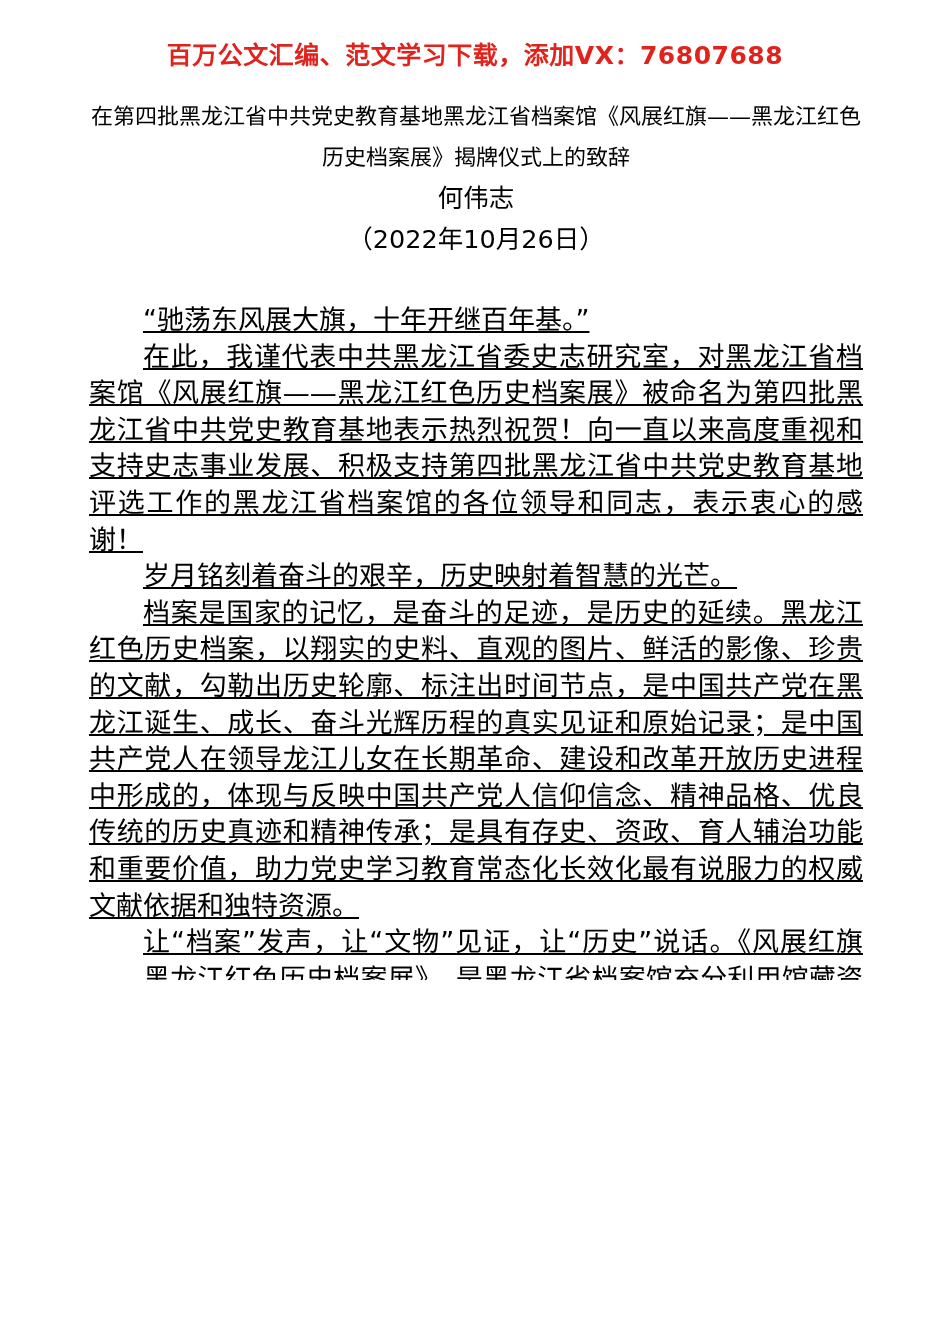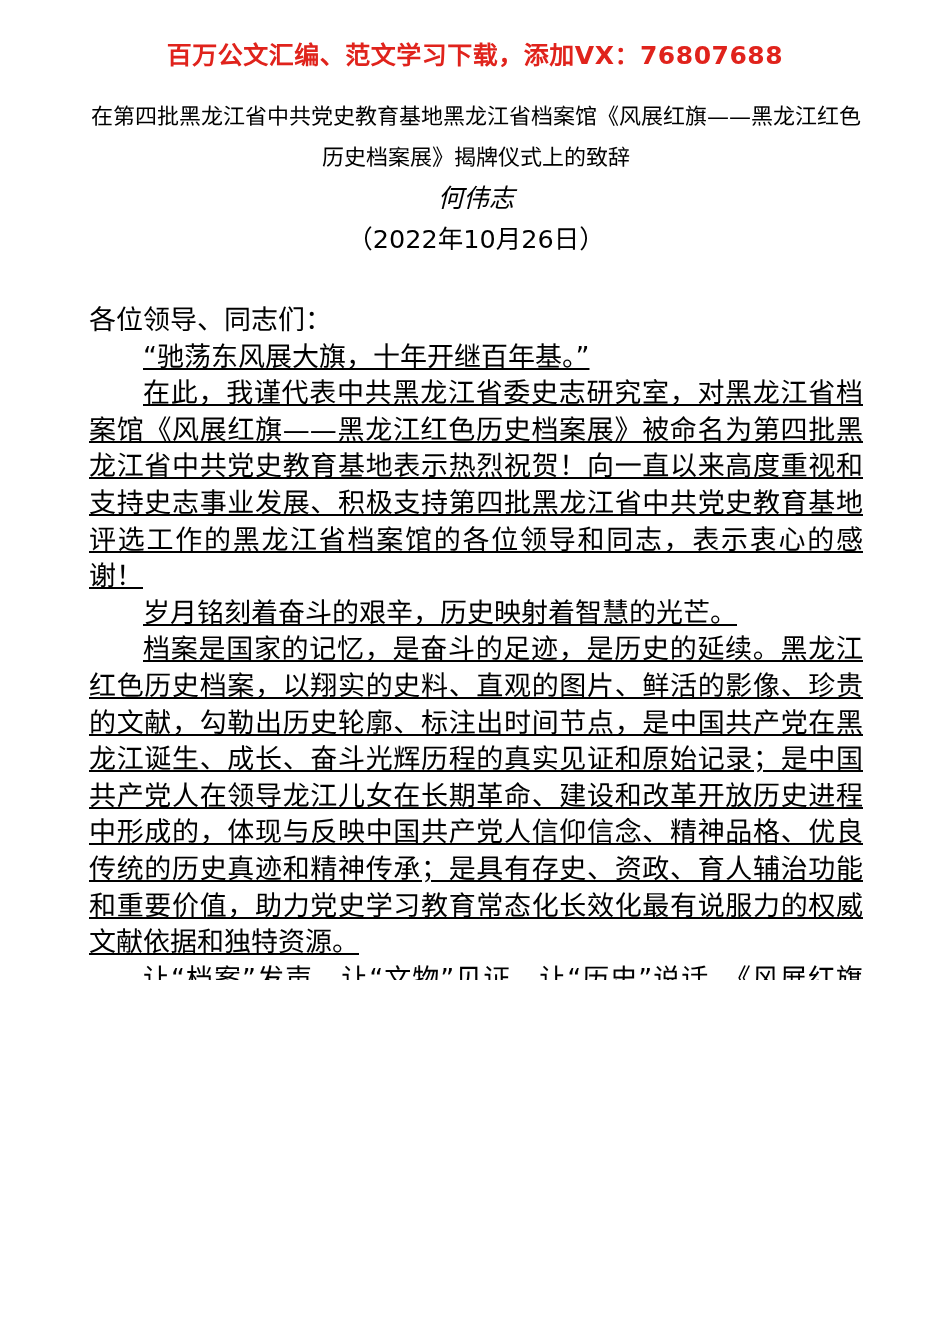--- a/index.html
+++ b/index.html
@@ -56,21 +56,20 @@
     margin: 0;
     font-family: "DejaVu Sans", "Liberation Sans", sans-serif;
   }
 
   .doc-author {
     font-size: 25.5px;
     line-height: 41px;
     text-align: center;
     font-weight: 400;
     margin: 0;
-    font-style: italic;
   }
 
   .doc-date {
     font-size: 25.5px;
     line-height: 41px;
     text-align: center;
     font-weight: 400;
     margin: 0;
   }
 
@@ -133,21 +132,20 @@
   <div class="content">
 
     <h1 class="doc-title">在第四批黑龙江省中共党史教育基地黑龙江省档案馆《风展红旗——黑龙江红色历史档案展》揭牌仪式上的致辞</h1>
 
     <div class="doc-author">何伟志</div>
 
     <div class="doc-date">（2022年10月26日）</div>
 
     <div class="spacer-after-head"></div>
 
-    <p class="salutation">各位领导、同志们：</p>
 
     <p class="body-para">“驰荡东风展大旗，十年开继百年基。”</p>
     <p class="body-para">在此，我谨代表中共黑龙江省委史志研究室，对黑龙江省档案馆《风展红旗——黑龙江红色历史档案展》被命名为第四批黑龙江省中共党史教育基地表示热烈祝贺！向一直以来高度重视和支持史志事业发展、积极支持第四批黑龙江省中共党史教育基地评选工作的黑龙江省档案馆的各位领导和同志，表示衷心的感谢！</p>
     <p class="body-para">岁月铭刻着奋斗的艰辛，历史映射着智慧的光芒。</p>
     <p class="body-para">档案是国家的记忆，是奋斗的足迹，是历史的延续。黑龙江红色历史档案，以翔实的史料、直观的图片、鲜活的影像、珍贵的文献，勾勒出历史轮廓、标注出时间节点，是中国共产党在黑龙江诞生、成长、奋斗光辉历程的真实见证和原始记录；是中国共产党人在领导龙江儿女在长期革命、建设和改革开放历史进程中形成的，体现与反映中国共产党人信仰信念、精神品格、优良传统的历史真迹和精神传承；是具有存史、资政、育人辅治功能和重要价值，助力党史学习教育常态化长效化最有说服力的权威文献依据和独特资源。</p>
     <p class="body-para">让“档案”发声，让“文物”见证，让“历史”说话。《风展红旗——黑龙江红色历史档案展》，是黑龙江省档案馆充分利用馆藏资源优势，深度开发作为中国共产党在黑龙江历史“原始记录”的红色档案资源的内在价值，发挥档案激励人、教育人、启迪人、警示人重要作用的创新之举和有益尝试，是档案从幕后走向台前，助力深入开展党史学习教育的成功范例和匠心之作。</p>
     <p class="body-para">一份份档案，一段段历史；一张张照片，一段段过往；一件件文物，一段段曾经。《风展红旗——黑龙江红色历史档案展》展示的每一张照片、每一份</p>
 
   </div>
 

